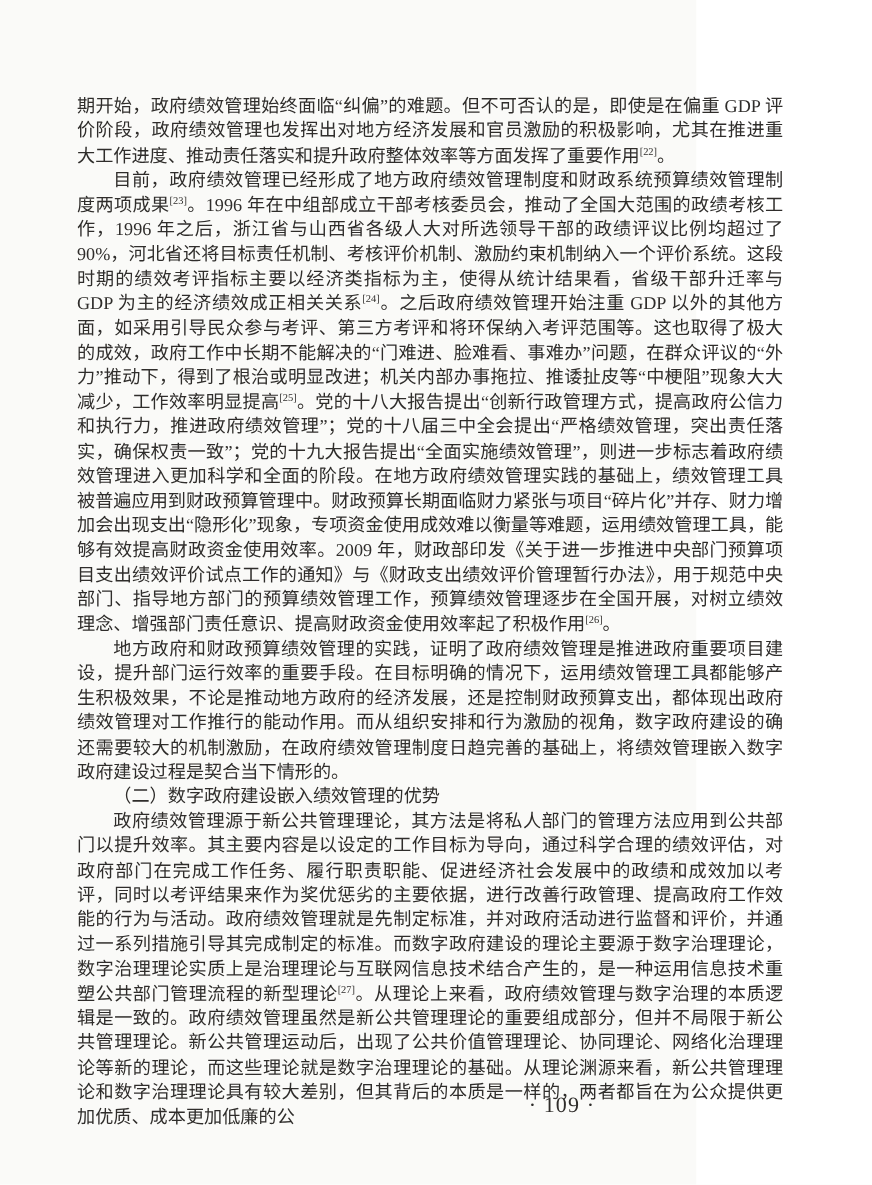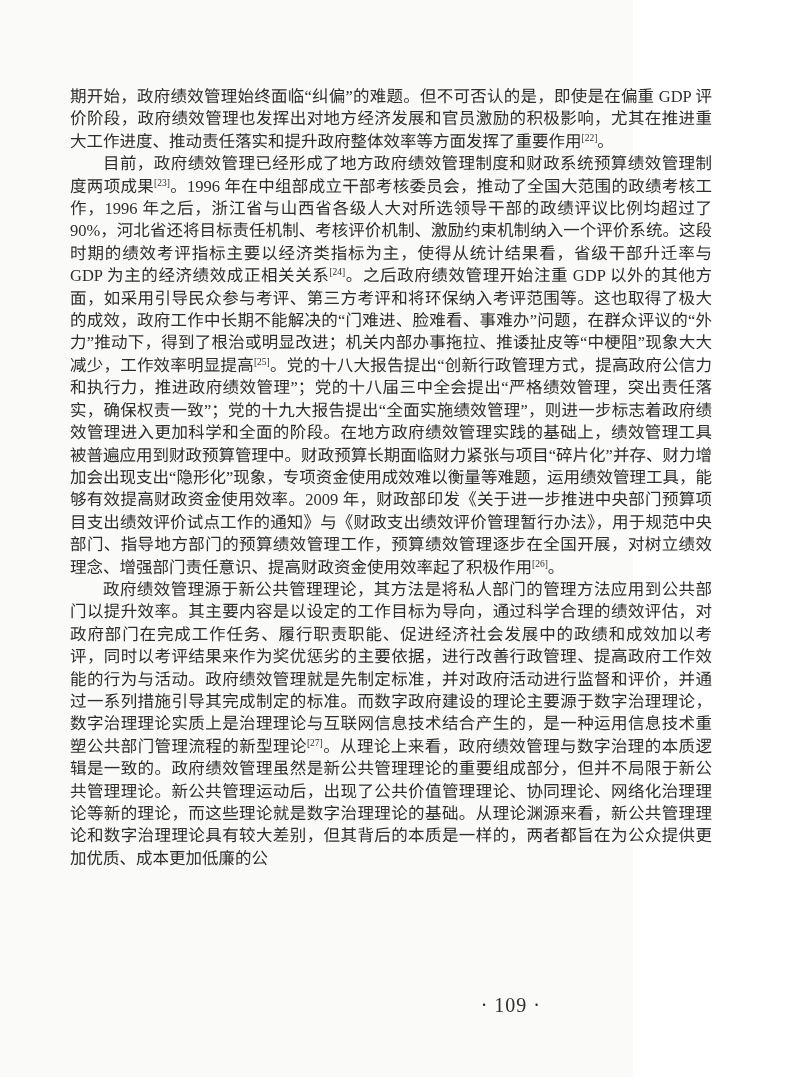--- a/index.html
+++ b/index.html
@@ -51,16 +51,18 @@
     white-space: nowrap;
   }
 </style>
 </head>
 <body>
 
 <div class="page">
   <div class="page-body">
       <p class="para no-indent"><span>期开始，政府绩效管理始终面临“纠偏”的难题。但不可否认的是，即使是在偏重 GDP 评价阶段，政府绩效管理也发挥出对地方经济发展和官员激励的积极影响，尤其在推进重大工作进度、推动责任落实和提升政府整体效率等方面发挥了重要作用</span><sup class="cite">[22]</sup><span>。</span></p>
       <p class="para"><span>目前，政府绩效管理已经形成了地方政府绩效管理制度和财政系统预算绩效管理制度两项成果</span><sup class="cite">[23]</sup><span>。1996 年在中组部成立干部考核委员会，推动了全国大范围的政绩考核工作，1996 年之后，浙江省与山西省各级人大对所选领导干部的政绩评议比例均超过了 90%，河北省还将目标责任机制、考核评价机制、激励约束机制纳入一个评价系统。这段时期的绩效考评指标主要以经济类指标为主，使得从统计结果看，省级干部升迁率与 GDP 为主的经济绩效成正相关关系</span><sup class="cite">[24]</sup><span>。之后政府绩效管理开始注重 GDP 以外的其他方面，如采用引导民众参与考评、第三方考评和将环保纳入考评范围等。这也取得了极大的成效，政府工作中长期不能解决的“门难进、脸难看、事难办”问题，在群众评议的“外力”推动下，得到了根治或明显改进；机关内部办事拖拉、推诿扯皮等“中梗阻”现象大大减少，工作效率明显提高</span><sup class="cite">[25]</sup><span>。党的十八大报告提出“创新行政管理方式，提高政府公信力和执行力，推进政府绩效管理”；党的十八届三中全会提出“严格绩效管理，突出责任落实，确保权责一致”；党的十九大报告提出“全面实施绩效管理”，则进一步标志着政府绩效管理进入更加科学和全面的阶段。在地方政府绩效管理实践的基础上，绩效管理工具被普遍应用到财政预算管理中。财政预算长期面临财力紧张与项目“碎片化”并存、财力增加会出现支出“隐形化”现象，专项资金使用成效难以衡量等难题，运用绩效管理工具，能够有效提高财政资金使用效率。2009 年，财政部印发《关于进一步推进中央部门预算项目支出绩效评价试点工作的通知》与《财政支出绩效评价管理暂行办法》，用于规范中央部门、指导地方部门的预算绩效管理工作，预算绩效管理逐步在全国开展，对树立绩效理念、增强部门责任意识、提高财政资金使用效率起了积极作用</span><sup class="cite">[26]</sup><span>。</span></p>
+      <p class="para"><span>地方政府和财政预算绩效管理的实践，证明了政府绩效管理是推进政府重要项目建设，提升部门运行效率的重要手段。在目标明确的情况下，运用绩效管理工具都能够产生积极效果，不论是推动地方政府的经济发展，还是控制财政预算支出，都体现出政府绩效管理对工作推行的能动作用。而从组织安排和行为激励的视角，数字政府建设的确还需要较大的机制激励，在政府绩效管理制度日趋完善的基础上，将绩效管理嵌入数字政府建设过程是契合当下情形的。</span></p>
+      <p class="para"><span>（二）数字政府建设嵌入绩效管理的优势</span></p>
       <p class="para"><span>政府绩效管理源于新公共管理理论，其方法是将私人部门的管理方法应用到公共部门以提升效率。其主要内容是以设定的工作目标为导向，通过科学合理的绩效评估，对政府部门在完成工作任务、履行职责职能、促进经济社会发展中的政绩和成效加以考评，同时以考评结果来作为奖优惩劣的主要依据，进行改善行政管理、提高政府工作效能的行为与活动。政府绩效管理就是先制定标准，并对政府活动进行监督和评价，并通过一系列措施引导其完成制定的标准。而数字政府建设的理论主要源于数字治理理论，数字治理理论实质上是治理理论与互联网信息技术结合产生的，是一种运用信息技术重塑公共部门管理流程的新型理论</span><sup class="cite">[27]</sup><span>。从理论上来看，政府绩效管理与数字治理的本质逻辑是一致的。政府绩效管理虽然是新公共管理理论的重要组成部分，但并不局限于新公共管理理论。新公共管理运动后，出现了公共价值管理理论、协同理论、网络化治理理论等新的理论，而这些理论就是数字治理理论的基础。从理论渊源来看，新公共管理理论和数字治理理论具有较大差别，但其背后的本质是一样的，两者都旨在为公众提供更加优质、成本更加低廉的公</span></p>
     </div>
   <div class="page-number">· 109 ·</div>
 </div>
 
 </body></html>

